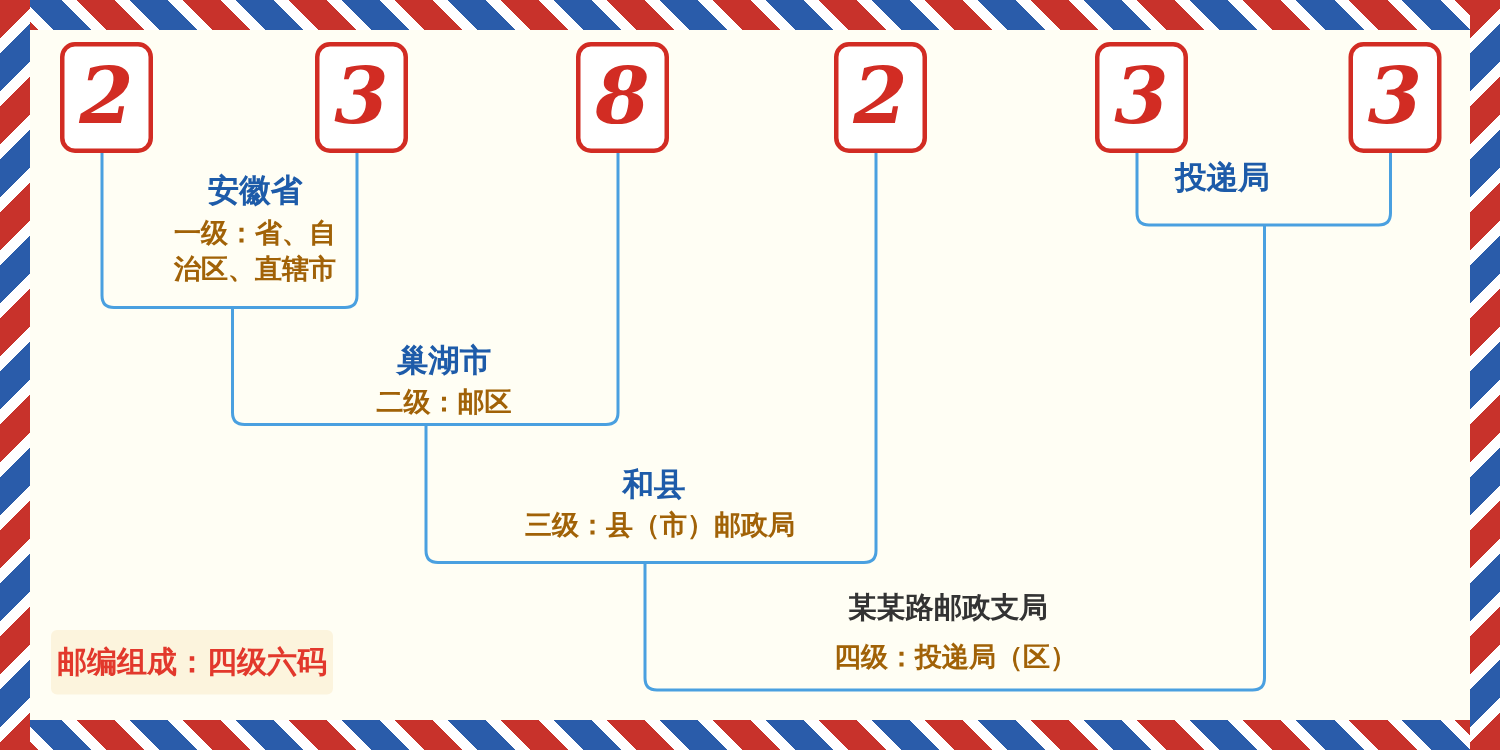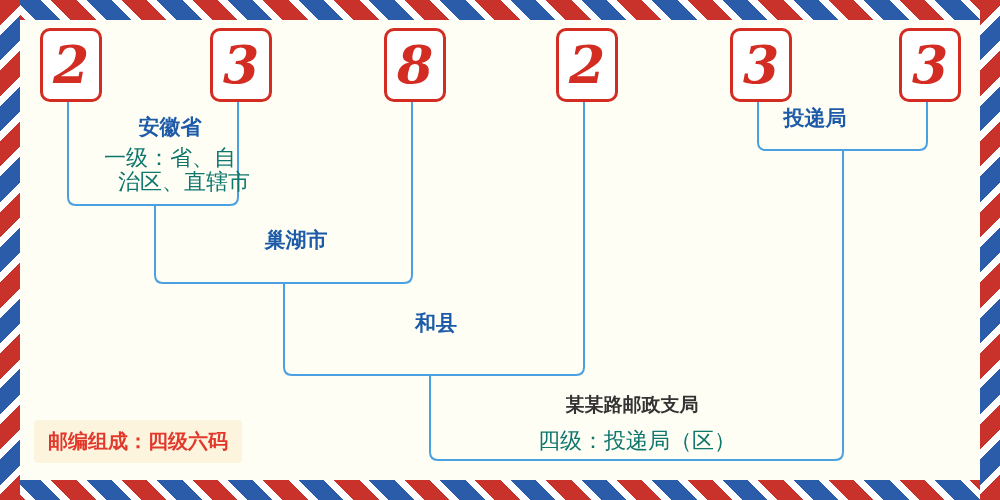--- a/index.html
+++ b/index.html
@@ -40,25 +40,25 @@
     background:#fff;border:3px solid var(--red,#d22c23);border-radius:10px;
     display:flex;align-items:center;justify-content:center;
     color:var(--red,#d22c23);
     font-family:"DejaVu Serif",serif;font-weight:700;font-style:italic;
     font-size:52px;line-height:1;
   }
 
   
   .lbl{position:absolute;transform:translateX(-50%);white-space:nowrap;text-align:center}
   .place{color:var(--blue,#1d5ba9);font-weight:700;font-size:21px}
-  .desc{color:#0f766e;font-weight:400;font-size:22px}
+  .desc{color:#a16207;font-weight:700;font-size:18px}
   .branch{color:#333;font-weight:700;font-size:19px}
   .composition{
     position:absolute;left:34px;top:420px;
-    background:#fcf4dd;border-radius:4px;padding:8px 14px;
+    background:#fcf4dd;border-radius:4px;padding:8px 4px;
     color:#e2382c;font-weight:700;font-size:20px;white-space:nowrap;
   }
 </style>
 </head>
 <body>
 
 <div class="stage">
 
   <div class="stripe top"></div>
   <div class="stripe bottom"></div>
@@ -87,25 +87,27 @@
     </div>
   <div class="digit-box" style="left:730px">
       <span>3</span>
     </div>
   <div class="digit-box" style="left:899px">
       <span>3</span>
     </div>
 
   <div class="lbl place" style="left:170px;top:113px">安徽省</div>
   <div class="lbl desc" style="left:170px;top:143px">一级：省、自</div>
-  <div class="lbl desc" style="left:184px;top:167px">治区、直辖市</div>
+  <div class="lbl desc" style="left:170px;top:167px">治区、直辖市</div>
 
   <div class="lbl place" style="left:296px;top:226px">巢湖市</div>
+  <div class="lbl desc" style="left:296px;top:256px">二级：邮区</div>
 
   <div class="lbl place" style="left:436px;top:309px">和县</div>
+  <div class="lbl desc" style="left:440px;top:338px">三级：县（市）邮政局</div>
 
   <div class="lbl desc" style="left:637px;top:426px">四级：投递局（区）</div>
   <div class="lbl branch" style="left:632px;top:392px">某某路邮政支局</div>
 
   <div class="lbl place" style="left:815px;top:104px">投递局</div>
 
   <div class="composition">邮编组成：四级六码</div>
 
 </div>
 

